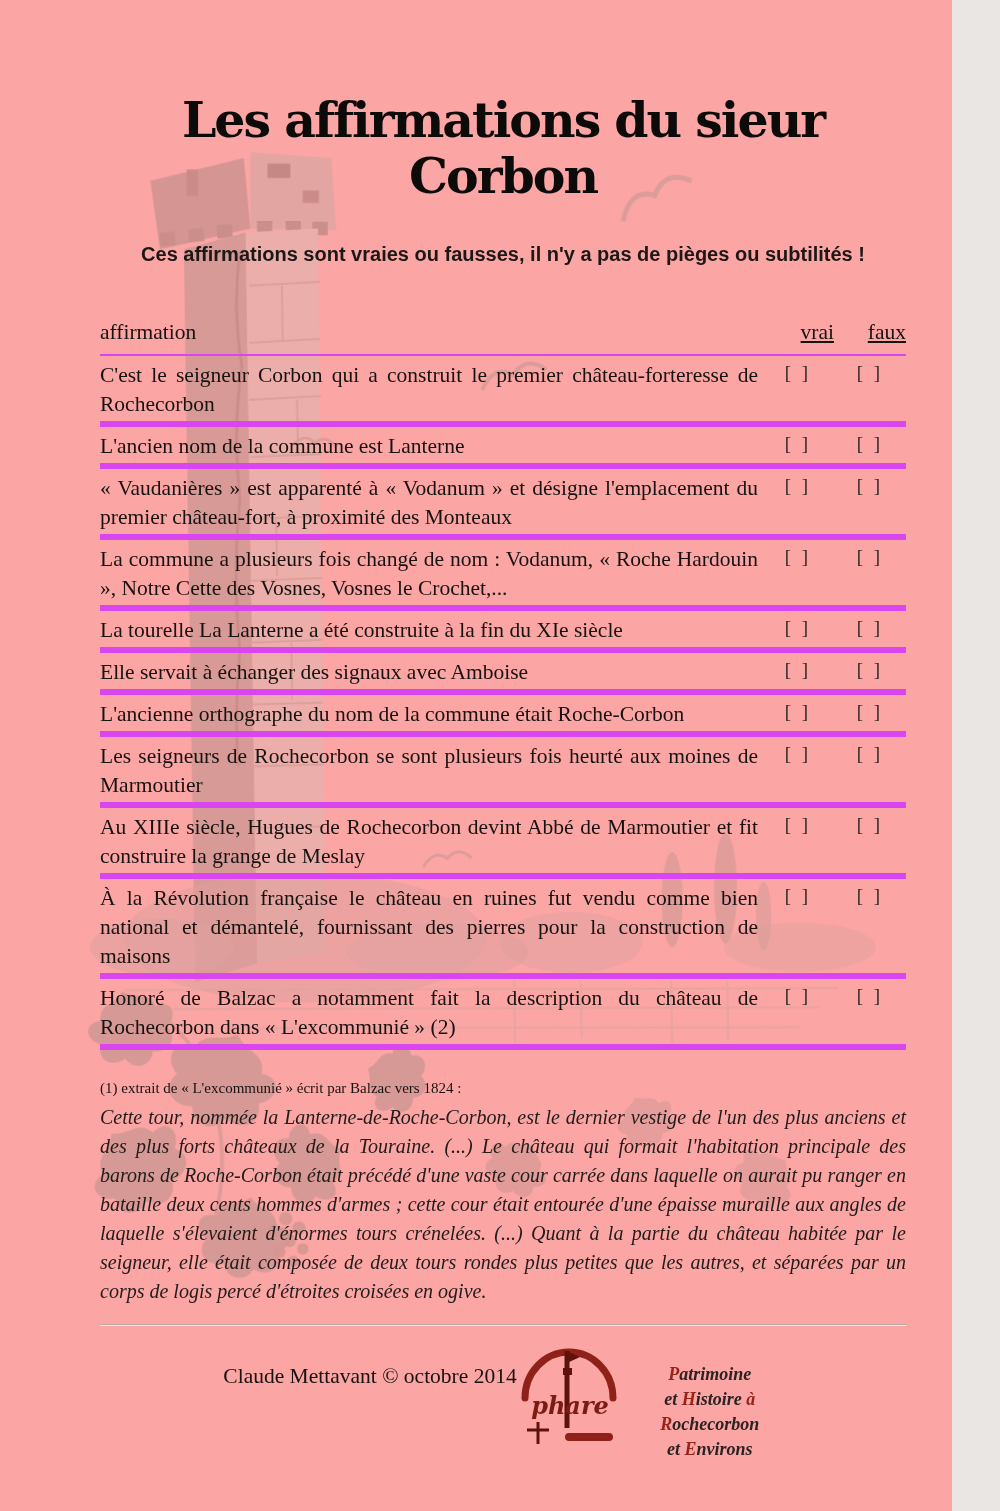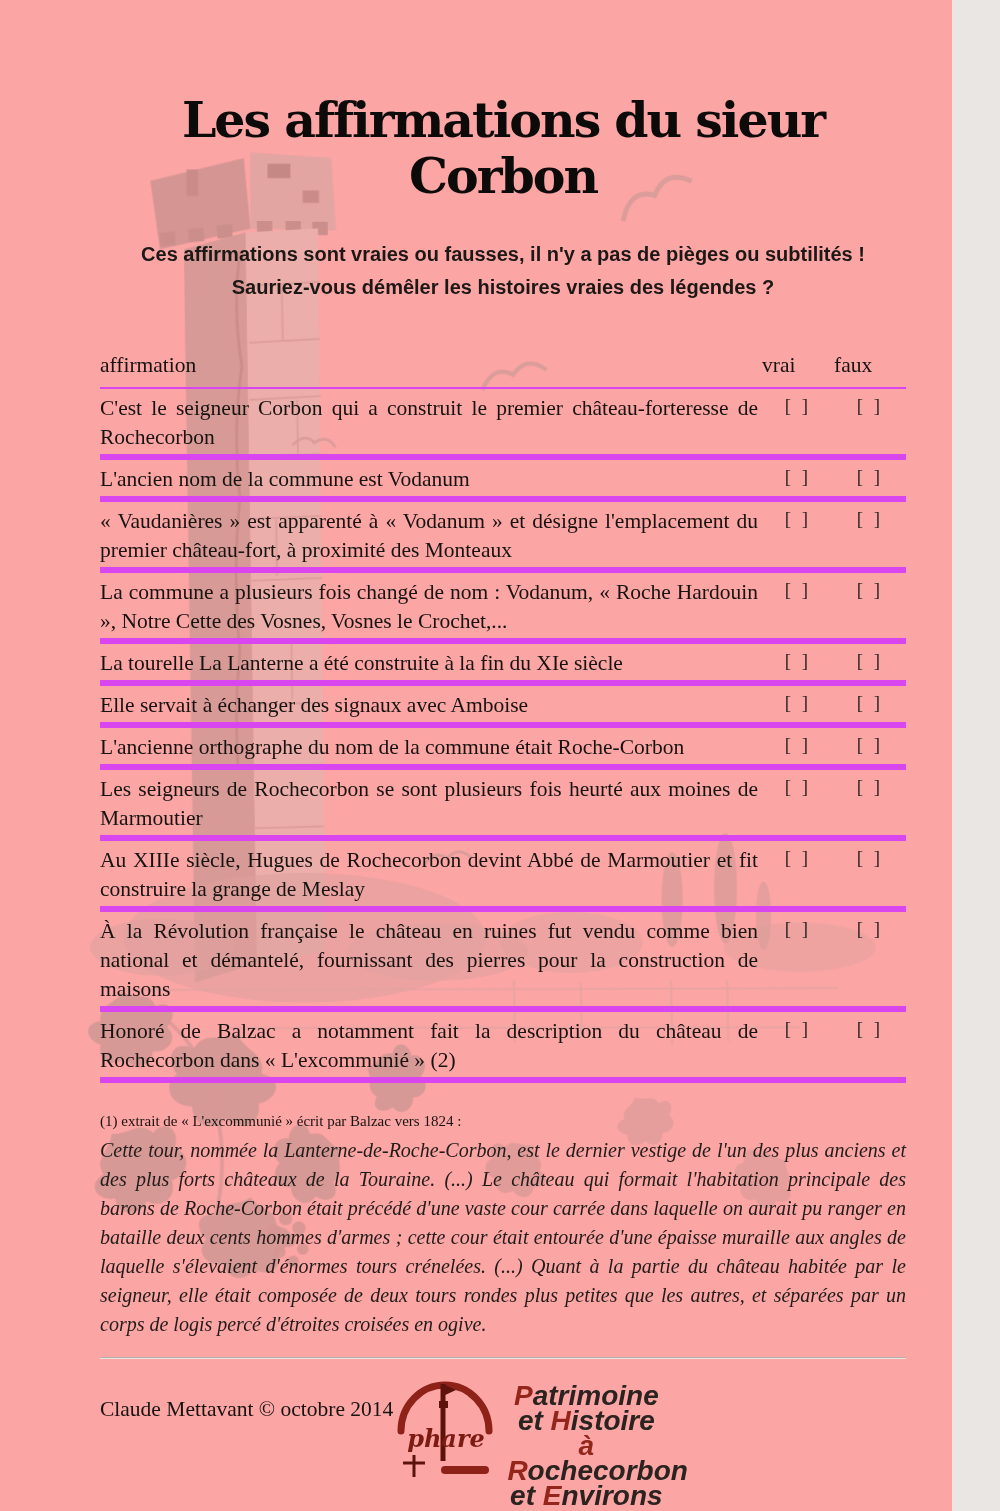--- a/index.html
+++ b/index.html
@@ -40,21 +40,21 @@
     display:grid;
     grid-template-columns:662px 72px 72px;
     border-bottom:6px solid #d946ef;
   }
   .t-head{border-bottom-width:2px;}
   .h-aff,.h-chk{
     font-size:21.5px;
     padding-bottom:9px;
     line-height:26px;
   }
-  .h-chk{text-align:left;}
+  .h-chk{text-align:right;text-decoration:underline;}
   .cell-aff{
     font-size:21.5px;
     line-height:29px;
     padding:5px 4px 2px 0;
     text-align:justify;
   }
   .cell-chk{
     text-align:center;
     padding-top:6px;
     font-size:19px;
@@ -76,34 +76,34 @@
   .divider{
     margin-top:18px;
     height:0;
     border:0;
     border-top:1px solid #b4ada8;
     border-bottom:1px solid #e9e4e0;
   }
   .footer{
     margin-top:6px;
     display:flex;
-    justify-content:flex-start;
+    justify-content:center;
     align-items:flex-start;
   }
   .copyright{font-size:21.5px;margin-top:30px;}
   .logo-block{display:flex;align-items:flex-start;gap:10px;margin-right:-6px;}
   .logo-mark{width:104px;height:118px;}
   .org-text{
-    margin-top:16px;
+    margin-top:28px;
     width:158px;
     text-align:center;
-    font-family:Liberation Sans, sans-serif;
+    font-family:Liberation Serif, serif;
     font-style:italic;
     font-weight:600;
-    font-size:28px;
+    font-size:18px;
     line-height:25px;
     color:#2a2320;
   }
   .org-text .red{color:#93251b;}
   .logo-script{
     font-family:"DejaVu Serif",serif;
     font-style:italic;
     font-weight:600;
   }
 </style>
@@ -202,38 +202,37 @@
       </g>
     </g>
   </svg>
 
   <div class="content">
 
     <h1 class="title">Les affirmations du sieur Corbon</h1>
 
     <div class="subtitle">
       <div>Ces affirmations sont vraies ou fausses, il n'y a pas de pièges ou subtilités !</div>
-      <div>Sauriez-vous démêler les histoires vraies des légendes ?</div>
     </div>
 
     <div class="quiz">
       <div class="t-head">
         <div class="h-aff">affirmation</div>
         <div class="h-chk">vrai</div>
         <div class="h-chk">faux</div>
       </div>
 
       <div class="t-row">
         <div class="cell-aff">C'est le seigneur Corbon qui a construit le premier château-forteresse de Rochecorbon</div>
         <div class="cell-chk"><span class="brackets">[ ]</span></div>
         <div class="cell-chk"><span class="brackets">[ ]</span></div>
       </div>
 
       <div class="t-row">
-        <div class="cell-aff">L'ancien nom de la commune est Vodanum</div>
+        <div class="cell-aff">L'ancien nom de la commune est Lanterne</div>
         <div class="cell-chk"><span class="brackets">[ ]</span></div>
         <div class="cell-chk"><span class="brackets">[ ]</span></div>
       </div>
 
       <div class="t-row">
         <div class="cell-aff">« Vaudanières » est apparenté à « Vodanum » et désigne l'emplacement du premier château-fort, à proximité des Monteaux</div>
         <div class="cell-chk"><span class="brackets">[ ]</span></div>
         <div class="cell-chk"><span class="brackets">[ ]</span></div>
       </div>
 

